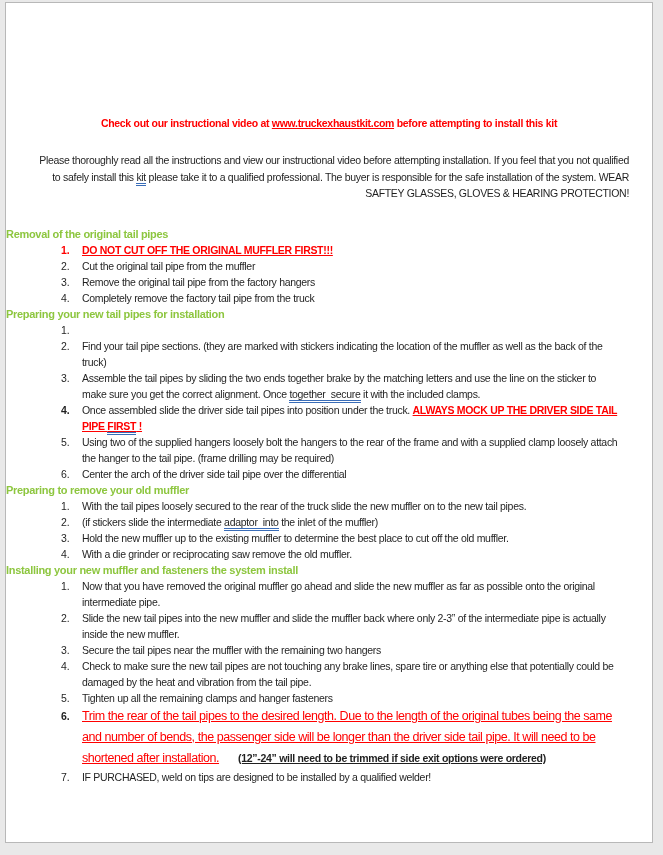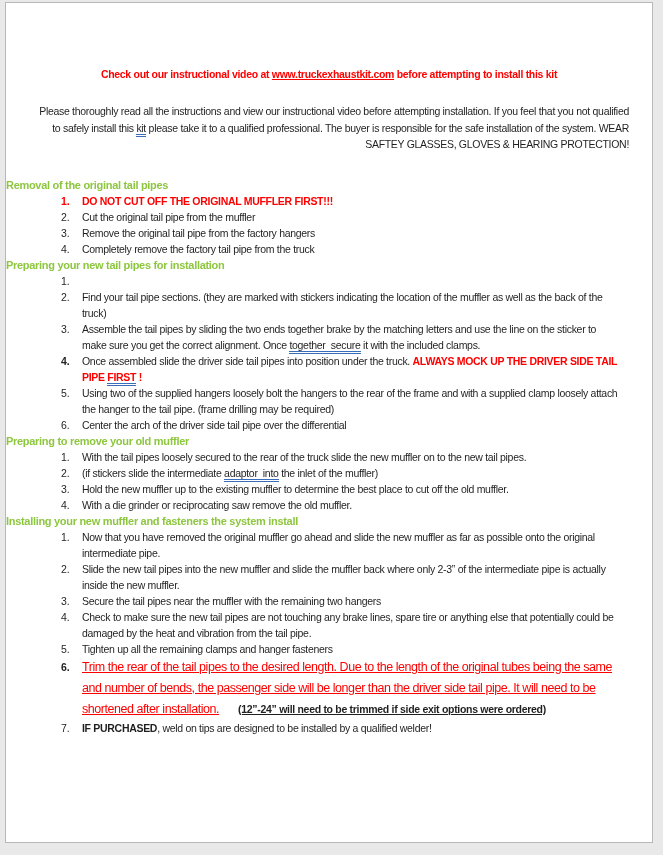--- a/index.html
+++ b/index.html
@@ -13,21 +13,21 @@
   }
   .page{
     position:absolute;
     left:5px;top:2px;
     width:648px;height:841px;
     background:#ffffff;
     border:1px solid #b8b8b8;
     box-sizing:border-box;
     overflow:hidden;
   }
-  .content{padding-top:63px;}
+  .content{padding-top:112px;}
   .doc-header{
     text-align:center;
     color:#ff0000;
     font-weight:700;
     font-size:10.5px;
     line-height:17px;
     letter-spacing:-0.3px;
   }
   .site-link{
     color:#ff0000;
@@ -61,23 +61,23 @@
     width:21px;
     margin-left:55px;
     letter-spacing:-0.2px;
   }
   .text{
     width:541px;
     letter-spacing:-0.3px;
   }
   .n-red{color:#ff0000;font-weight:700;}
   .n-bold{font-weight:700;}
-  .r-red{color:#ff0000;font-weight:700;}
+  .r-red{color:#ff0000;font-weight:700;text-decoration:underline;}
   .r-redbig{color:#ff0000;text-decoration:underline;}
-  .r-bold{font-weight:700;margin-top:8px;}
+  .r-bold{font-weight:400;margin-top:8px;}
   .r-boldu{font-weight:700;text-decoration:underline;margin-left:16px;}
   .r-grammar{border-bottom:3px double #3a6db8;white-space:pre-wrap;}
   .item.big{line-height:21px;}
   .item.big .text{font-size:12.5px;letter-spacing:-0.45px;}
   .item.big .r-boldu{font-size:10.5px;letter-spacing:-0.3px;}
 </style>
 </head>
 <body>
 
 <div class="page">

